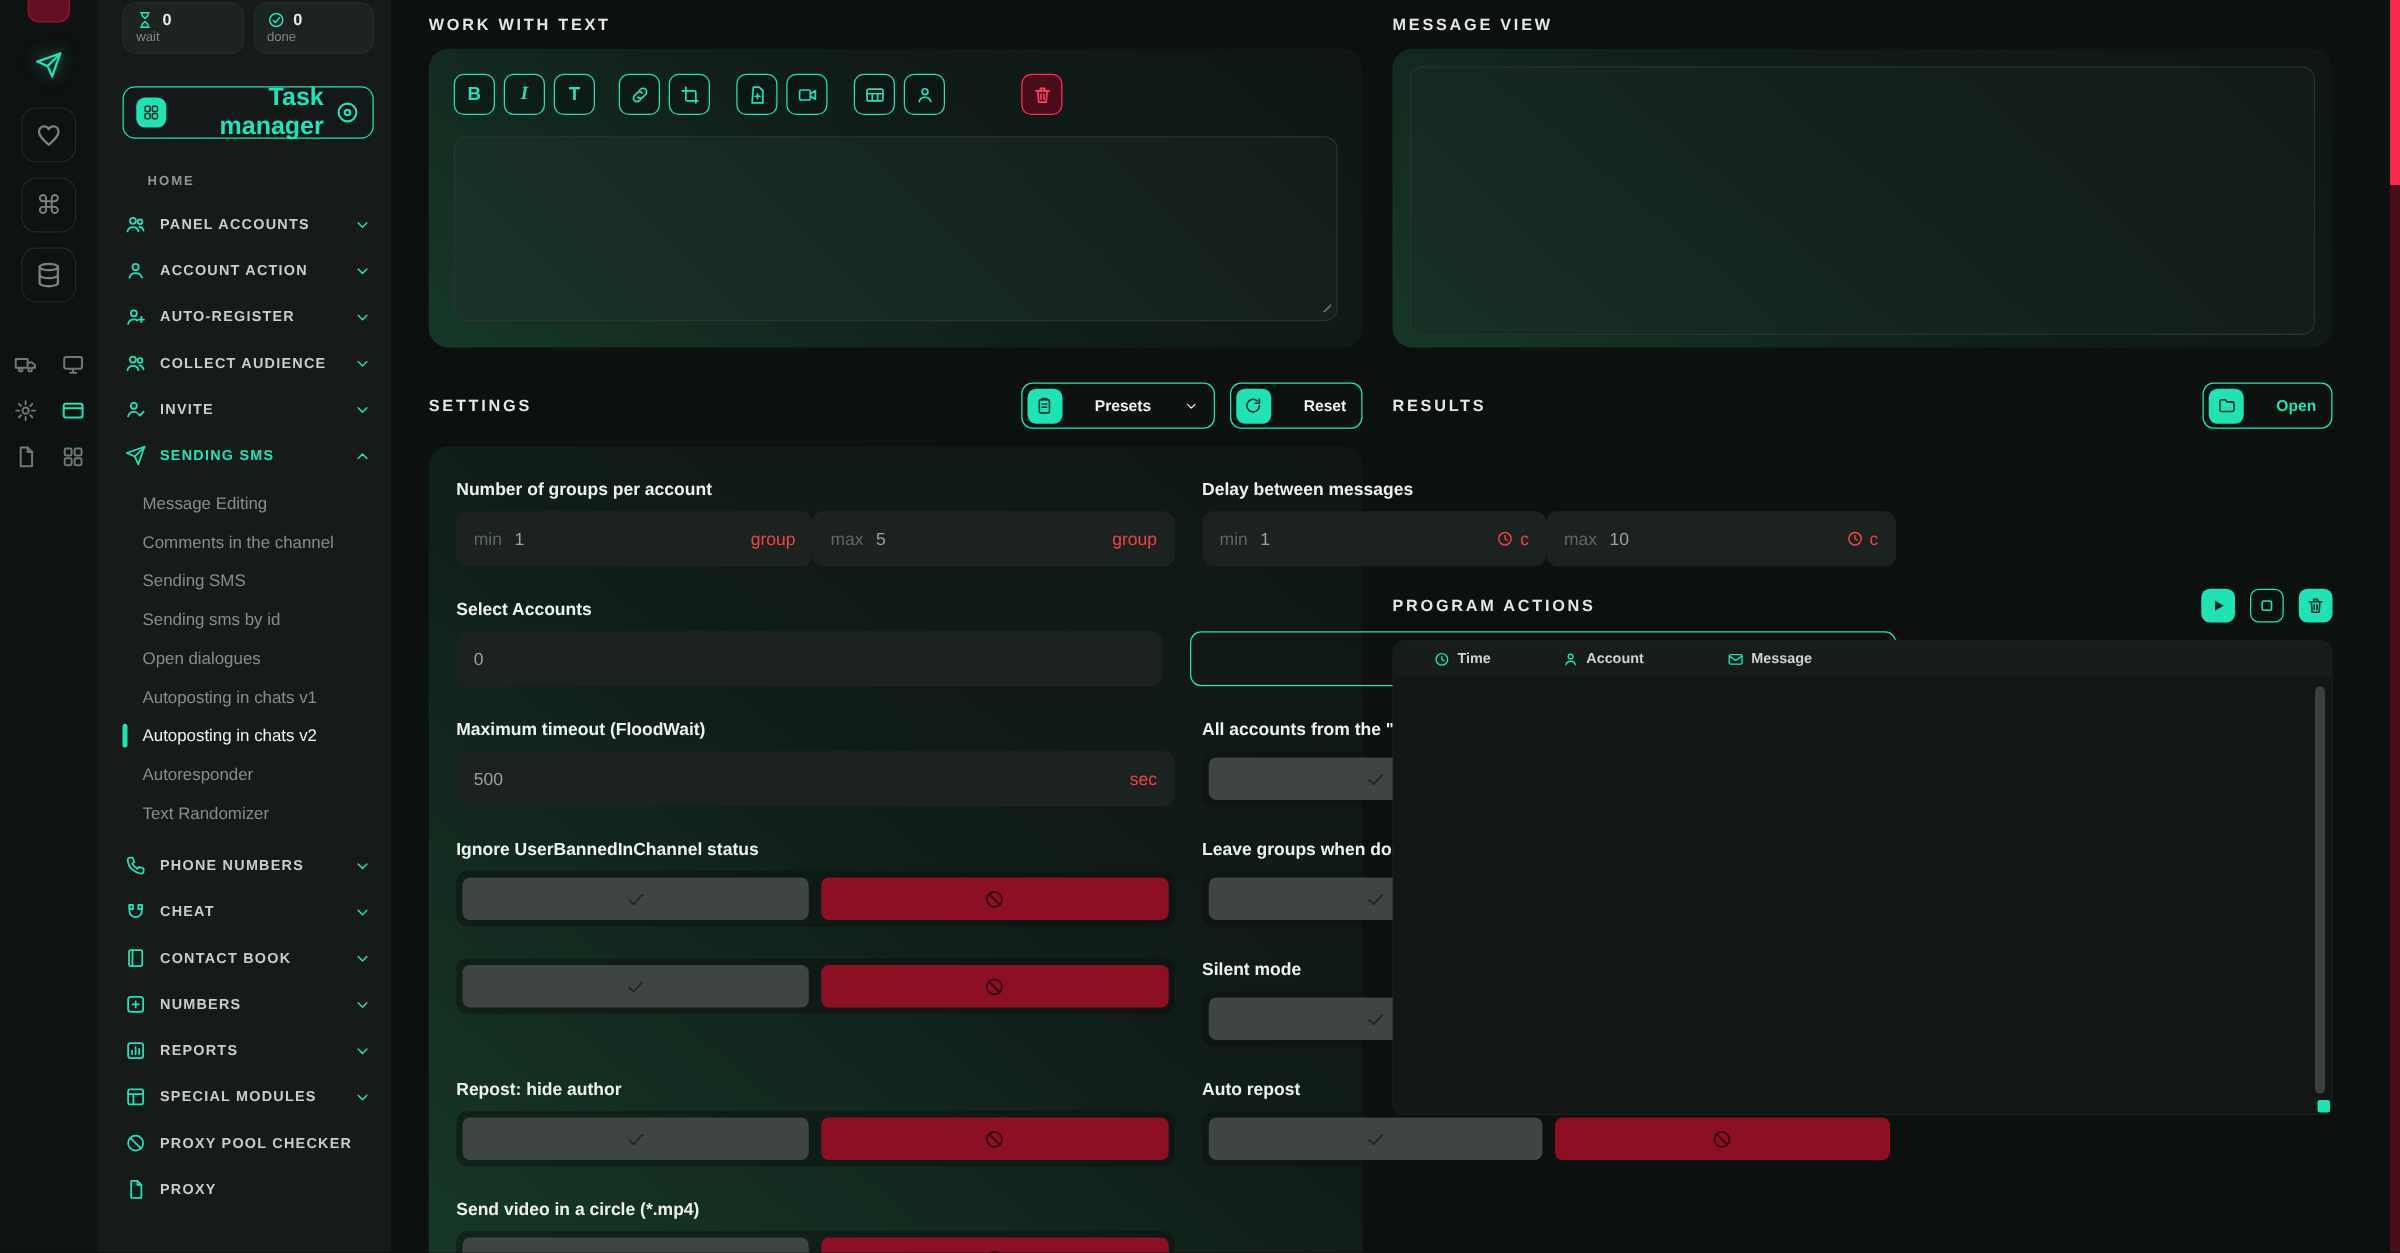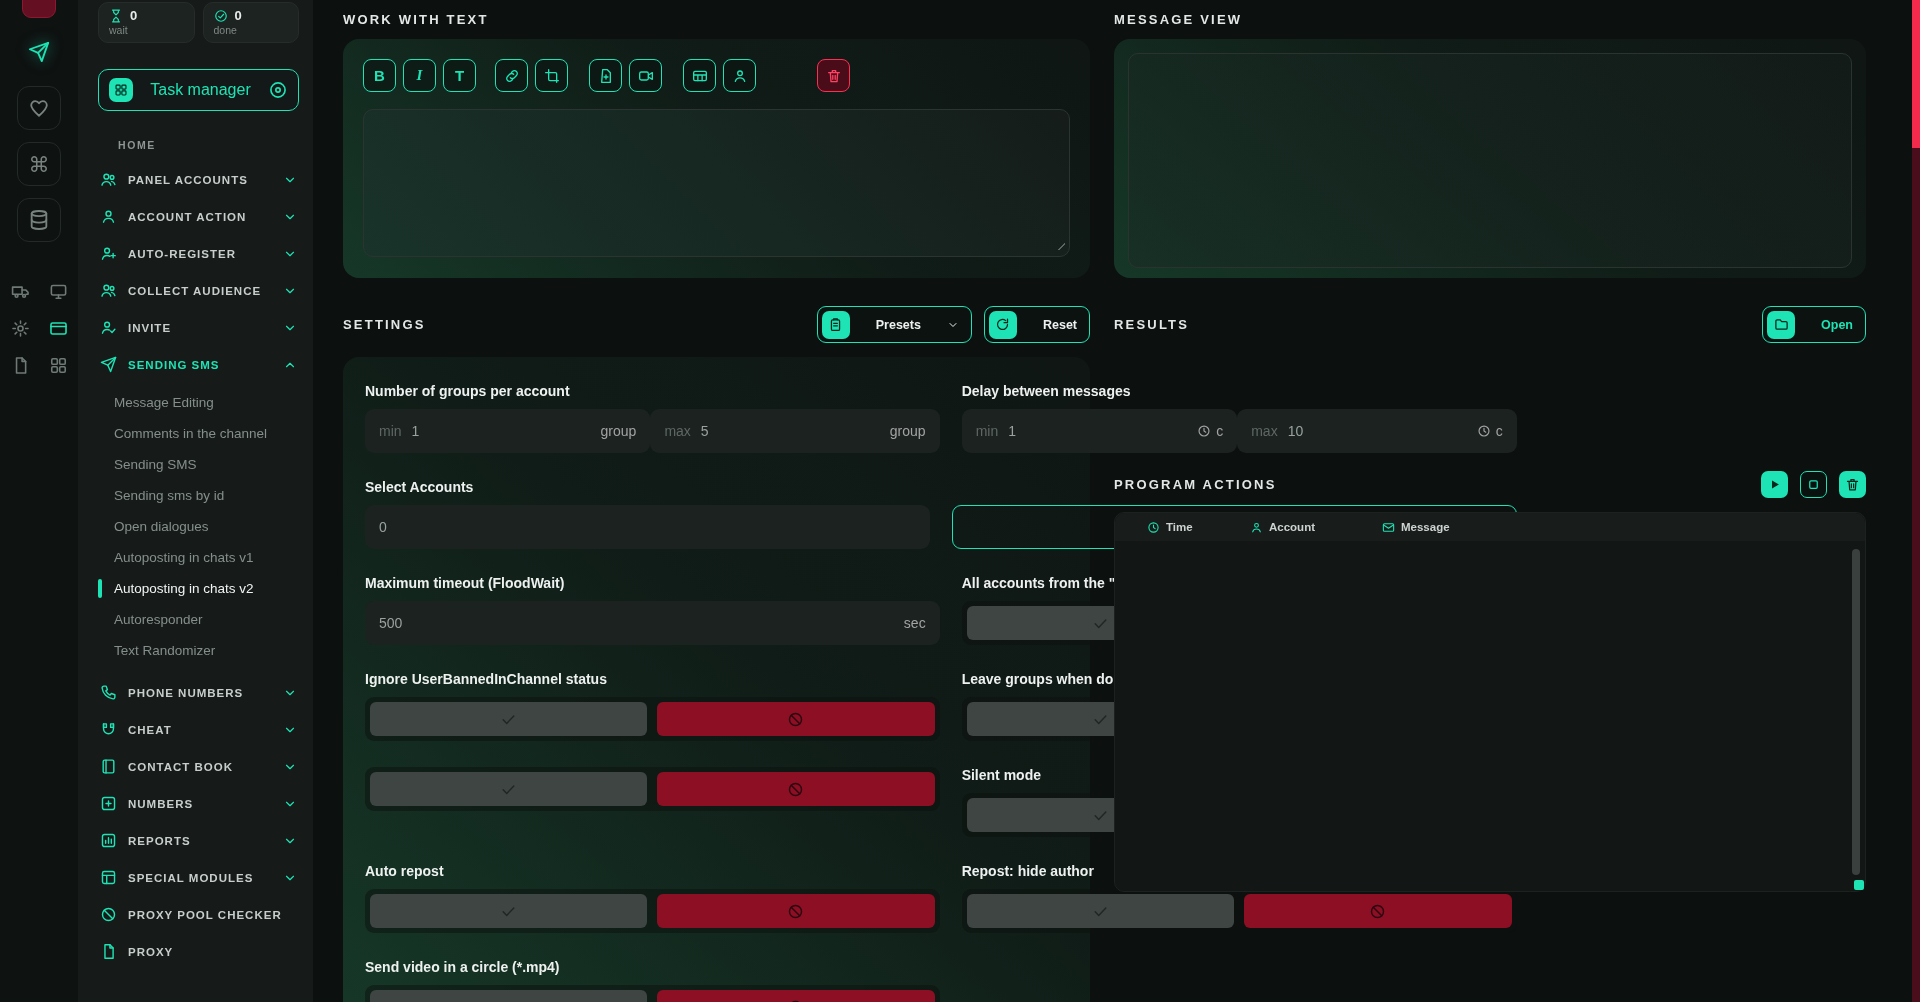--- a/index.html
+++ b/index.html
@@ -38,21 +38,21 @@
   
   .sidebar{width:235px;background:var(--side);flex-shrink:0;padding:0 14px 0 20px;overflow:hidden;}
   .stats{display:flex;gap:8px;margin-top:2px;}
   .stat{flex:1;background:#1d2321;border:1px solid #262c2a;border-radius:10px;padding:5px 10px 6px;}
   .stat-top{display:flex;align-items:center;gap:7px;font-weight:700;font-size:13px;color:var(--text);}
   .stat-top svg{width:14px;height:14px;color:var(--teal);}
   .stat-lbl{font-size:10.5px;color:var(--muted);margin-top:1px;}
   .task-btn{margin-top:26px;width:100%;height:42px;border:1px solid var(--teal);border-radius:10px;background:rgba(14,24,21,.5);display:flex;align-items:center;padding:0 10px;gap:9px;cursor:pointer;}
   .task-sq{width:24px;height:24px;border-radius:7px;background:var(--teal);color:#06271d;display:flex;align-items:center;justify-content:center;flex-shrink:0;}
   .task-sq svg{width:14px;height:14px;}
-  .task-lbl{flex:1;text-align:center;color:var(--teal);font-size:16px;font-weight:400;}
+  .task-lbl{flex:1;text-align:right;color:var(--teal);font-size:20px;font-weight:700;}
   .task-circ{width:20px;height:20px;color:var(--teal);flex-shrink:0;}
   .task-circ svg{width:20px;height:20px;}
   .home-lbl{margin:28px 0 10px;font-size:10.5px;font-weight:700;letter-spacing:1.6px;color:#8d9693;padding-left:20px;}
   .m-item{display:flex;align-items:center;width:100%;height:37px;background:none;border:0;padding:0 2px;cursor:pointer;}
   .m-ico{width:17px;height:17px;color:var(--teal);margin-right:11px;flex-shrink:0;}
   .m-ico svg{width:17px;height:17px;}
   .m-lbl{flex:1;text-align:left;font-size:11.5px;font-weight:700;letter-spacing:1px;color:#c7cecb;font-family:"Liberation Sans",sans-serif;}
   .m-chev{width:14px;height:14px;color:var(--teal);flex-shrink:0;}
   .m-chev svg{width:14px;height:14px;}
   .m-item.open .m-lbl{color:var(--teal);}
@@ -93,21 +93,21 @@
   .combo.open-btn .lbl{color:var(--teal);}
   .sets-card{margin-top:14px;height:660px;padding:26px 22px;}
   .s-grid{display:grid;grid-template-columns:1fr 1fr;column-gap:22px;row-gap:26px;}
   .wide{grid-column:1 / span 2;}
   .pair{display:grid;grid-template-columns:1fr 1fr;}
   .pair22{display:grid;grid-template-columns:1fr 1fr;gap:22px;}
   .f-label{font-size:14px;font-weight:700;color:#edf1ef;margin-bottom:10px;}
   .field{height:44px;background:#1c2220;border-radius:9px;display:flex;align-items:center;padding:0 14px;font-size:14px;}
   .field .pre{color:#5d6764;margin-right:10px;}
   .field input{flex:1;min-width:0;background:transparent;border:0;outline:none;color:#99a29e;font:inherit;font-size:14px;}
-  .field .suf{color:#a3a3a3;margin-left:8px;display:flex;align-items:center;gap:5px;}
+  .field .suf{color:#ef4444;margin-left:8px;display:flex;align-items:center;gap:5px;}
   .field .suf svg{width:14px;height:14px;}
   .btn-outline{height:44px;width:100%;border:1px solid var(--teal);border-radius:9px;background:transparent;color:var(--teal);font-weight:700;font-size:14px;display:flex;align-items:center;justify-content:center;gap:9px;cursor:pointer;}
   .btn-outline svg{width:16px;height:16px;}
   .toggle{height:44px;background:rgba(12,15,14,.5);border-radius:9px;padding:5px;display:flex;gap:10px;}
   .tg{flex:1;border-radius:6px;border:0;display:flex;align-items:center;justify-content:center;cursor:pointer;}
   .tg svg{width:17px;height:17px;}
   .tg-yes{background:#3e4543;color:#202624;}
   .tg-no{background:#8c0f23;color:#2b0510;}
 
   
@@ -803,37 +803,37 @@
                 </button>
               <button class="tg tg-no">
                   <svg class="ic">
                     <use href="#i-slashcircle"></use>
                   </svg>
                 </button>
             </div>
           </div>
 
           <div>
-            <div class="f-label">Auto repost</div>
+            <div class="f-label">Repost: hide author</div>
             <div class="toggle">
               <button class="tg tg-yes">
                   <svg class="ic">
                     <use href="#i-check"></use>
                   </svg>
                 </button>
               <button class="tg tg-no">
                   <svg class="ic">
                     <use href="#i-slashcircle"></use>
                   </svg>
                 </button>
             </div>
           </div>
 
           <div>
-            <div class="f-label">Repost: hide author</div>
+            <div class="f-label">Auto repost</div>
             <div class="toggle">
               <button class="tg tg-yes">
                   <svg class="ic">
                     <use href="#i-check"></use>
                   </svg>
                 </button>
               <button class="tg tg-no">
                   <svg class="ic">
                     <use href="#i-slashcircle"></use>
                   </svg>

